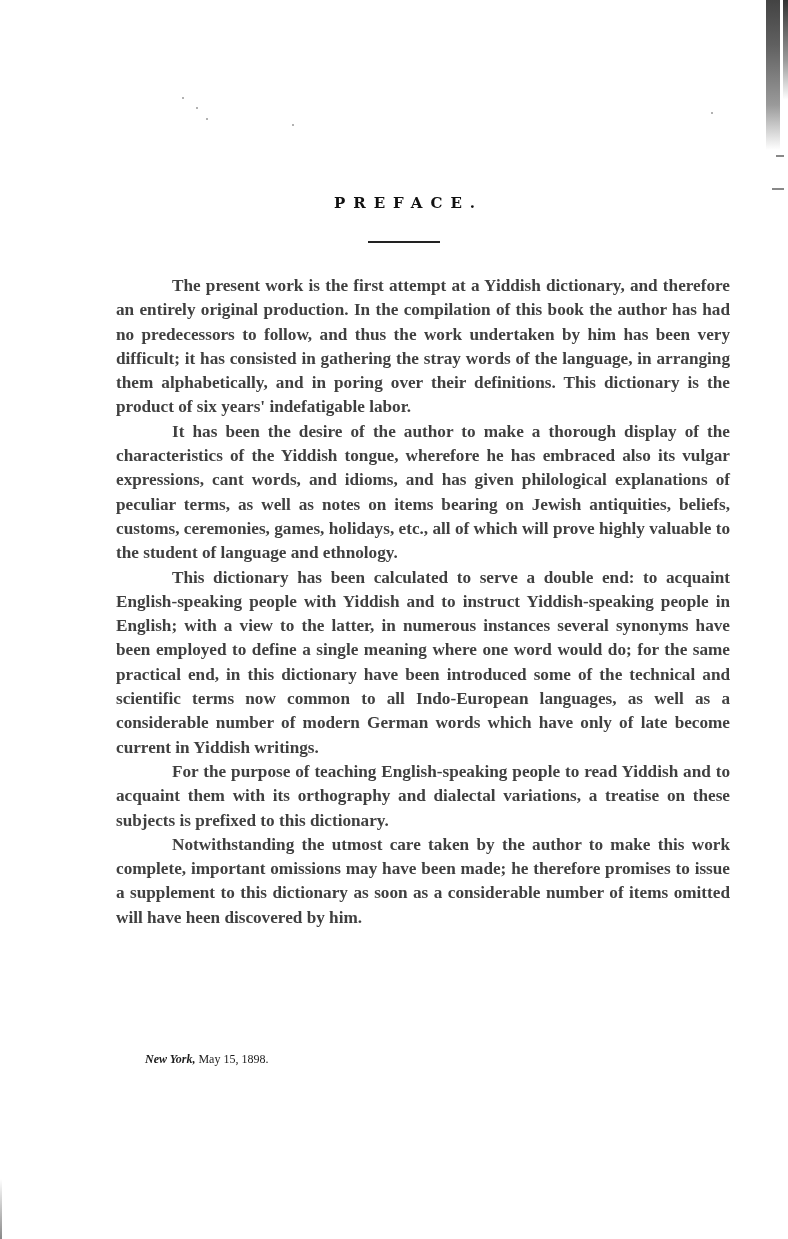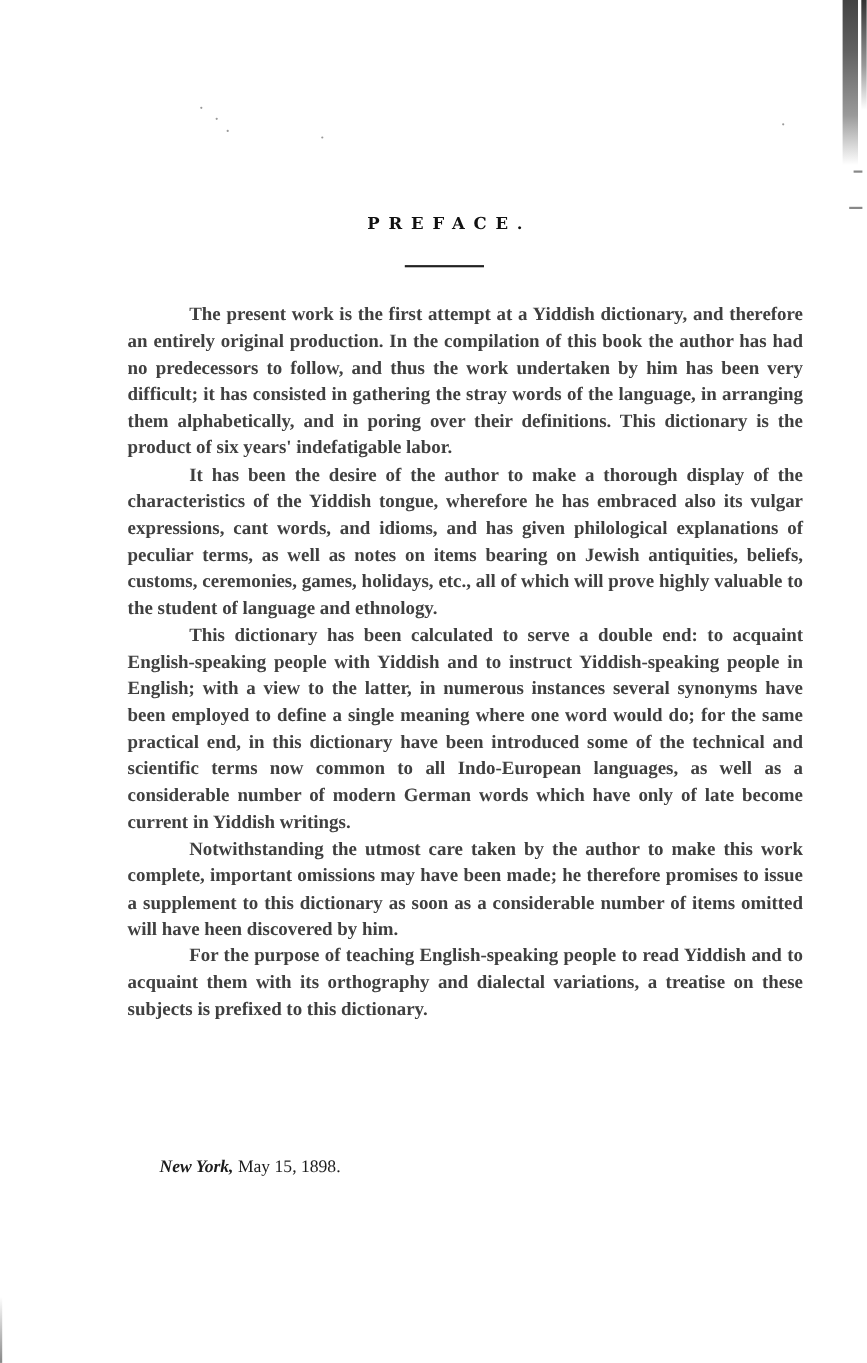--- a/index.html
+++ b/index.html
@@ -35,21 +35,21 @@
     .body-text {
       position: absolute; top: 274px; left: 88px; width: 614px;
       font-family: "Liberation Serif", "DejaVu Serif", serif;
       font-size: 17.2px; line-height: 24.3px; color: #404040;
       text-align: justify; font-weight: bold; margin-left: 28px;
     }
     .para { margin: 0; text-indent: 56px; text-align-last: left; }
     .sign {
       position: absolute; top: 1052px; left: 145px;
       font-family: "Liberation Serif", "DejaVu Serif", serif;
-      font-size: 16px; color: #1c1c1c;
+      font-size: 12px; color: #1c1c1c;
     }
     .sign .place { font-style: italic; font-weight: bold; }
     .sign .date { font-weight: normal; }
   </style>
 </head>
 <body>
 
 <div class="binding"></div>
 <div class="binding2"></div>
 <div class="binding-tick" style="top:188px"></div>
@@ -61,20 +61,20 @@
 <div class="speck" style="left:292px; top:124px"></div>
 <div class="speck" style="left:711px; top:112px"></div>
 
 <div class="title">PREFACE.</div>
 <div class="rule"></div>
 
 <div class="body-text">
   <p class="para">The present work is the first attempt at a Yiddish dictionary, and therefore an entirely original production. In the compilation of this book the author has had no predecessors to follow, and thus the work undertaken by him has been very difficult; it has consisted in gathering the stray words of the language, in arranging them alphabetically, and in poring over their definitions. This dictionary is the product of six years' indefatigable labor.</p>
   <p class="para">It has been the desire of the author to make a thorough display of the characteristics of the Yiddish tongue, wherefore he has embraced also its vulgar expressions, cant words, and idioms, and has given philological explanations of peculiar terms, as well as notes on items bearing on Jewish antiquities, beliefs, customs, ceremonies, games, holidays, etc., all of which will prove highly valuable to the student of language and ethnology.</p>
   <p class="para">This dictionary has been calculated to serve a double end: to acquaint English-speaking people with Yiddish and to instruct Yiddish-speaking people in English; with a view to the latter, in numerous instances several synonyms have been employed to define a single meaning where one word would do; for the same practical end, in this dictionary have been introduced some of the technical and scientific terms now common to all Indo-European languages, as well as a considerable number of modern German words which have only of late become current in Yiddish writings.</p>
+  <p class="para">For the purpose of teaching English-speaking people to read Yiddish and to acquaint them with its orthography and dialectal variations, a treatise on these subjects is prefixed to this dictionary.</p>
   <p class="para">Notwithstanding the utmost care taken by the author to make this work complete, important omissions may have been made; he therefore promises to issue a supplement to this dictionary as soon as a considerable number of items omitted will have heen discovered by him.</p>
-  <p class="para">For the purpose of teaching English-speaking people to read Yiddish and to acquaint them with its orthography and dialectal variations, a treatise on these subjects is prefixed to this dictionary.</p>
 </div>
 
 <div class="sign">
   <span class="place">New York,</span>
   <span class="date">May 15, 1898.</span>
 </div>
 
 </body></html>

